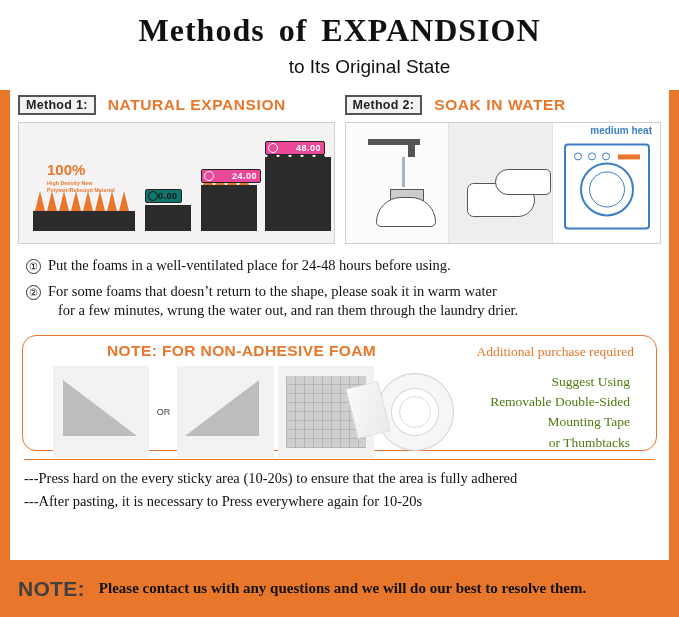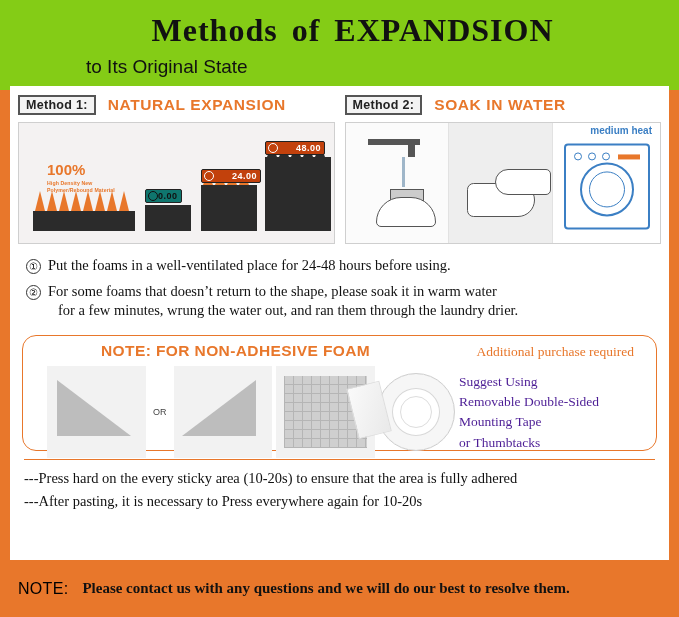--- a/index.html
+++ b/index.html
@@ -11,37 +11,36 @@
     overflow: hidden;
     position: relative;
   }
   .page {
     position: absolute; inset: 0;
     background: #e8772b;
   }
   
   .header {
     height: 90px;
-    background: #84cc16;
+    background: #ffffff;
     position: relative;
-    padding-left: 26px;
   }
   .title-main {
     text-align: center;
     font-family: "Liberation Serif", serif;
     font-weight: bold;
     font-size: 32px;
     color: #111;
     letter-spacing: 1px;
     padding-top: 14px;
     line-height: 1;
   }
   .title-main .sp { display:inline-block; width: 14px; }
   .title-sub {
-    text-align: left;
+    text-align: center;
     font-family: "Liberation Sans", sans-serif;
     font-size: 19px;
     color: #111;
     margin-top: 10px;
     padding-left: 60px;
   }
   
   .white-area {
     position: absolute;
     left: 10px; right: 10px;
@@ -124,21 +123,21 @@
     font-size: 9px;
     color: #111;
     padding: 1px 3px 1px 12px;
     letter-spacing: .5px;
   }
   .clock::before {
     content:"";
     position:absolute; left: 2px; top: 50%; transform: translateY(-50%);
     width: 8px; height: 8px; border: 1.3px solid #111; border-radius: 50%;
   }
-  .clock.dark { background:#c2410c; color:#fff;padding-left:30px; }
+  .clock.dark { background:#ec4899; color:#fff;padding-left:30px; }
   .clock.dark::before { border-color:#fff; }
   .c1 { left: 126px; bottom: 40px; }
   .c2 { left: 182px; bottom: 60px; }
   .c3 { left: 246px; bottom: 88px; }
   
   .panelB { display:flex; }
   .subimg { border-right: 1px solid #e2e2e2; position: relative; }
   .sb1 { width: 33%; background:#fbfbfb; }
   .sb2 { width: 33%; background:#eeeeee; }
   .sb3 { width: 34%; background:#ffffff; border-right:none; }
@@ -197,21 +196,21 @@
   }
   .step-txt { flex: 1 1 auto; }
   .step-txt .l2 { display:block; padding-left: 10px; }
   
   .note-box {
     margin: 2px 12px 0 12px;
     border: 1px solid #e8772b;
     border-radius: 14px;
     height: 116px;
     position: relative;
-    padding: 6px 20px;
+    padding: 6px 26px;
   }
   .note-title {
     font-family:"Liberation Sans", sans-serif;
     font-weight: bold; font-size: 15.5px; color:#e8772b;
     letter-spacing: .4px;
     padding-left: 58px;
   }
   .addl {
     position:absolute; right: 22px; top: 8px;
     font-family:Liberation Serif, serif;
@@ -256,43 +255,43 @@
     content:""; position:absolute; left:50%; top:50%; transform: translate(-50%,-50%);
     width: 30px; height: 30px; border-radius: 50%; background:#fff; border:1.5px solid #ddd;
   }
   .tape-tail {
     position:absolute; left: -26px; top: 10px; width: 34px; height: 52px;
     background: linear-gradient(120deg,#fafafa,#e9e9e9);
     border:1px solid #ddd; transform: rotate(-14deg);
   }
   .tape-txt {
     flex: 1 1 auto;
-    text-align: left;
+    text-align: right;
     font-family:"Liberation Serif", serif;
-    font-size: 13.5px; color:#4c1d95; line-height: 1.5;
+    font-size: 13.5px; color:#4d7c0f; line-height: 1.5;
     padding-left: 4px;
   }
   
   .press {
     margin: 8px 14px 0 14px;
     border-top: 1px solid #e8772b;
     padding-top: 7px;
     font-family:"Liberation Serif", serif;
     font-size: 14.5px; color:#111; line-height: 1.55;
   }
   
   .bottom-bar {
     position:absolute; left:0; right:0; bottom:0; height: 57px;
     background:#e8772b;
     display:flex; align-items:center; gap: 14px;
     padding: 0 18px;
   }
   .bottom-label {
     font-family:"Liberation Sans", sans-serif;
-    font-size: 16px; font-weight: normal; color:#000000;
+    font-size: 21px; font-weight: bold; color:#404040;
     letter-spacing: .3px;
   }
   .bottom-text {
     font-family:"Liberation Serif", serif;
     font-size: 15px; color:#111; font-weight: bold;
   }
 </style>
 </head>
 <body>
 

